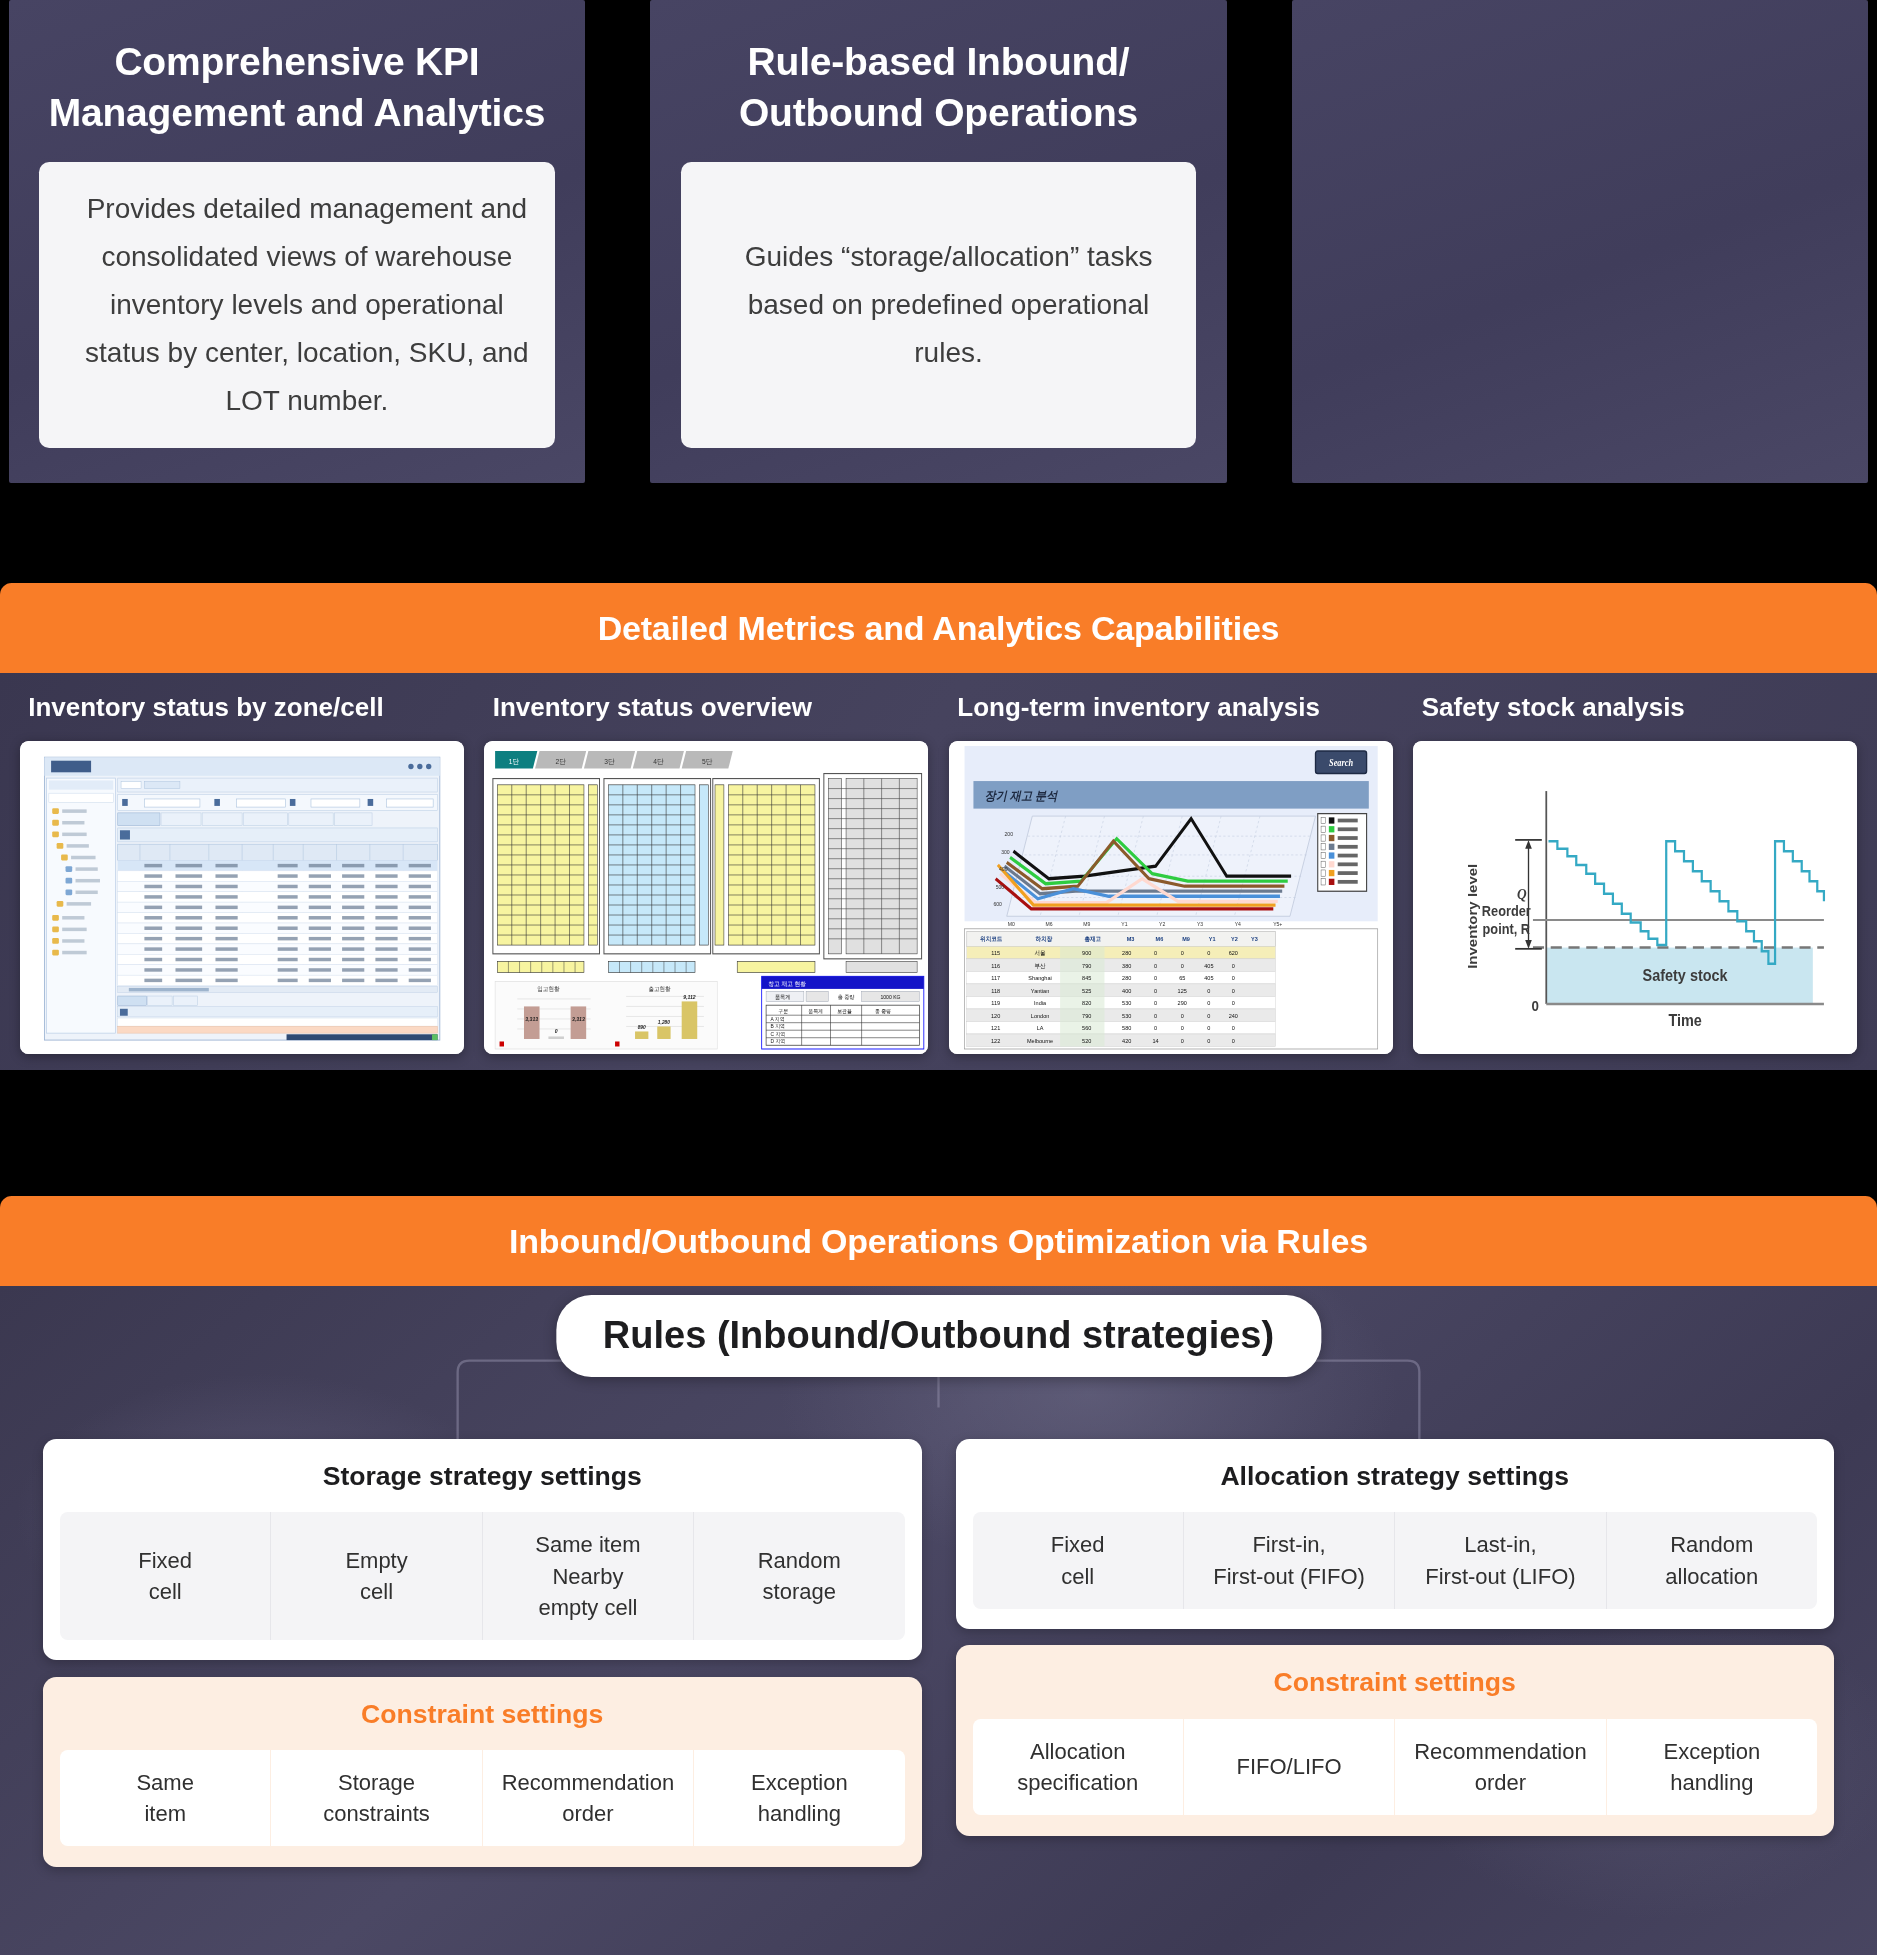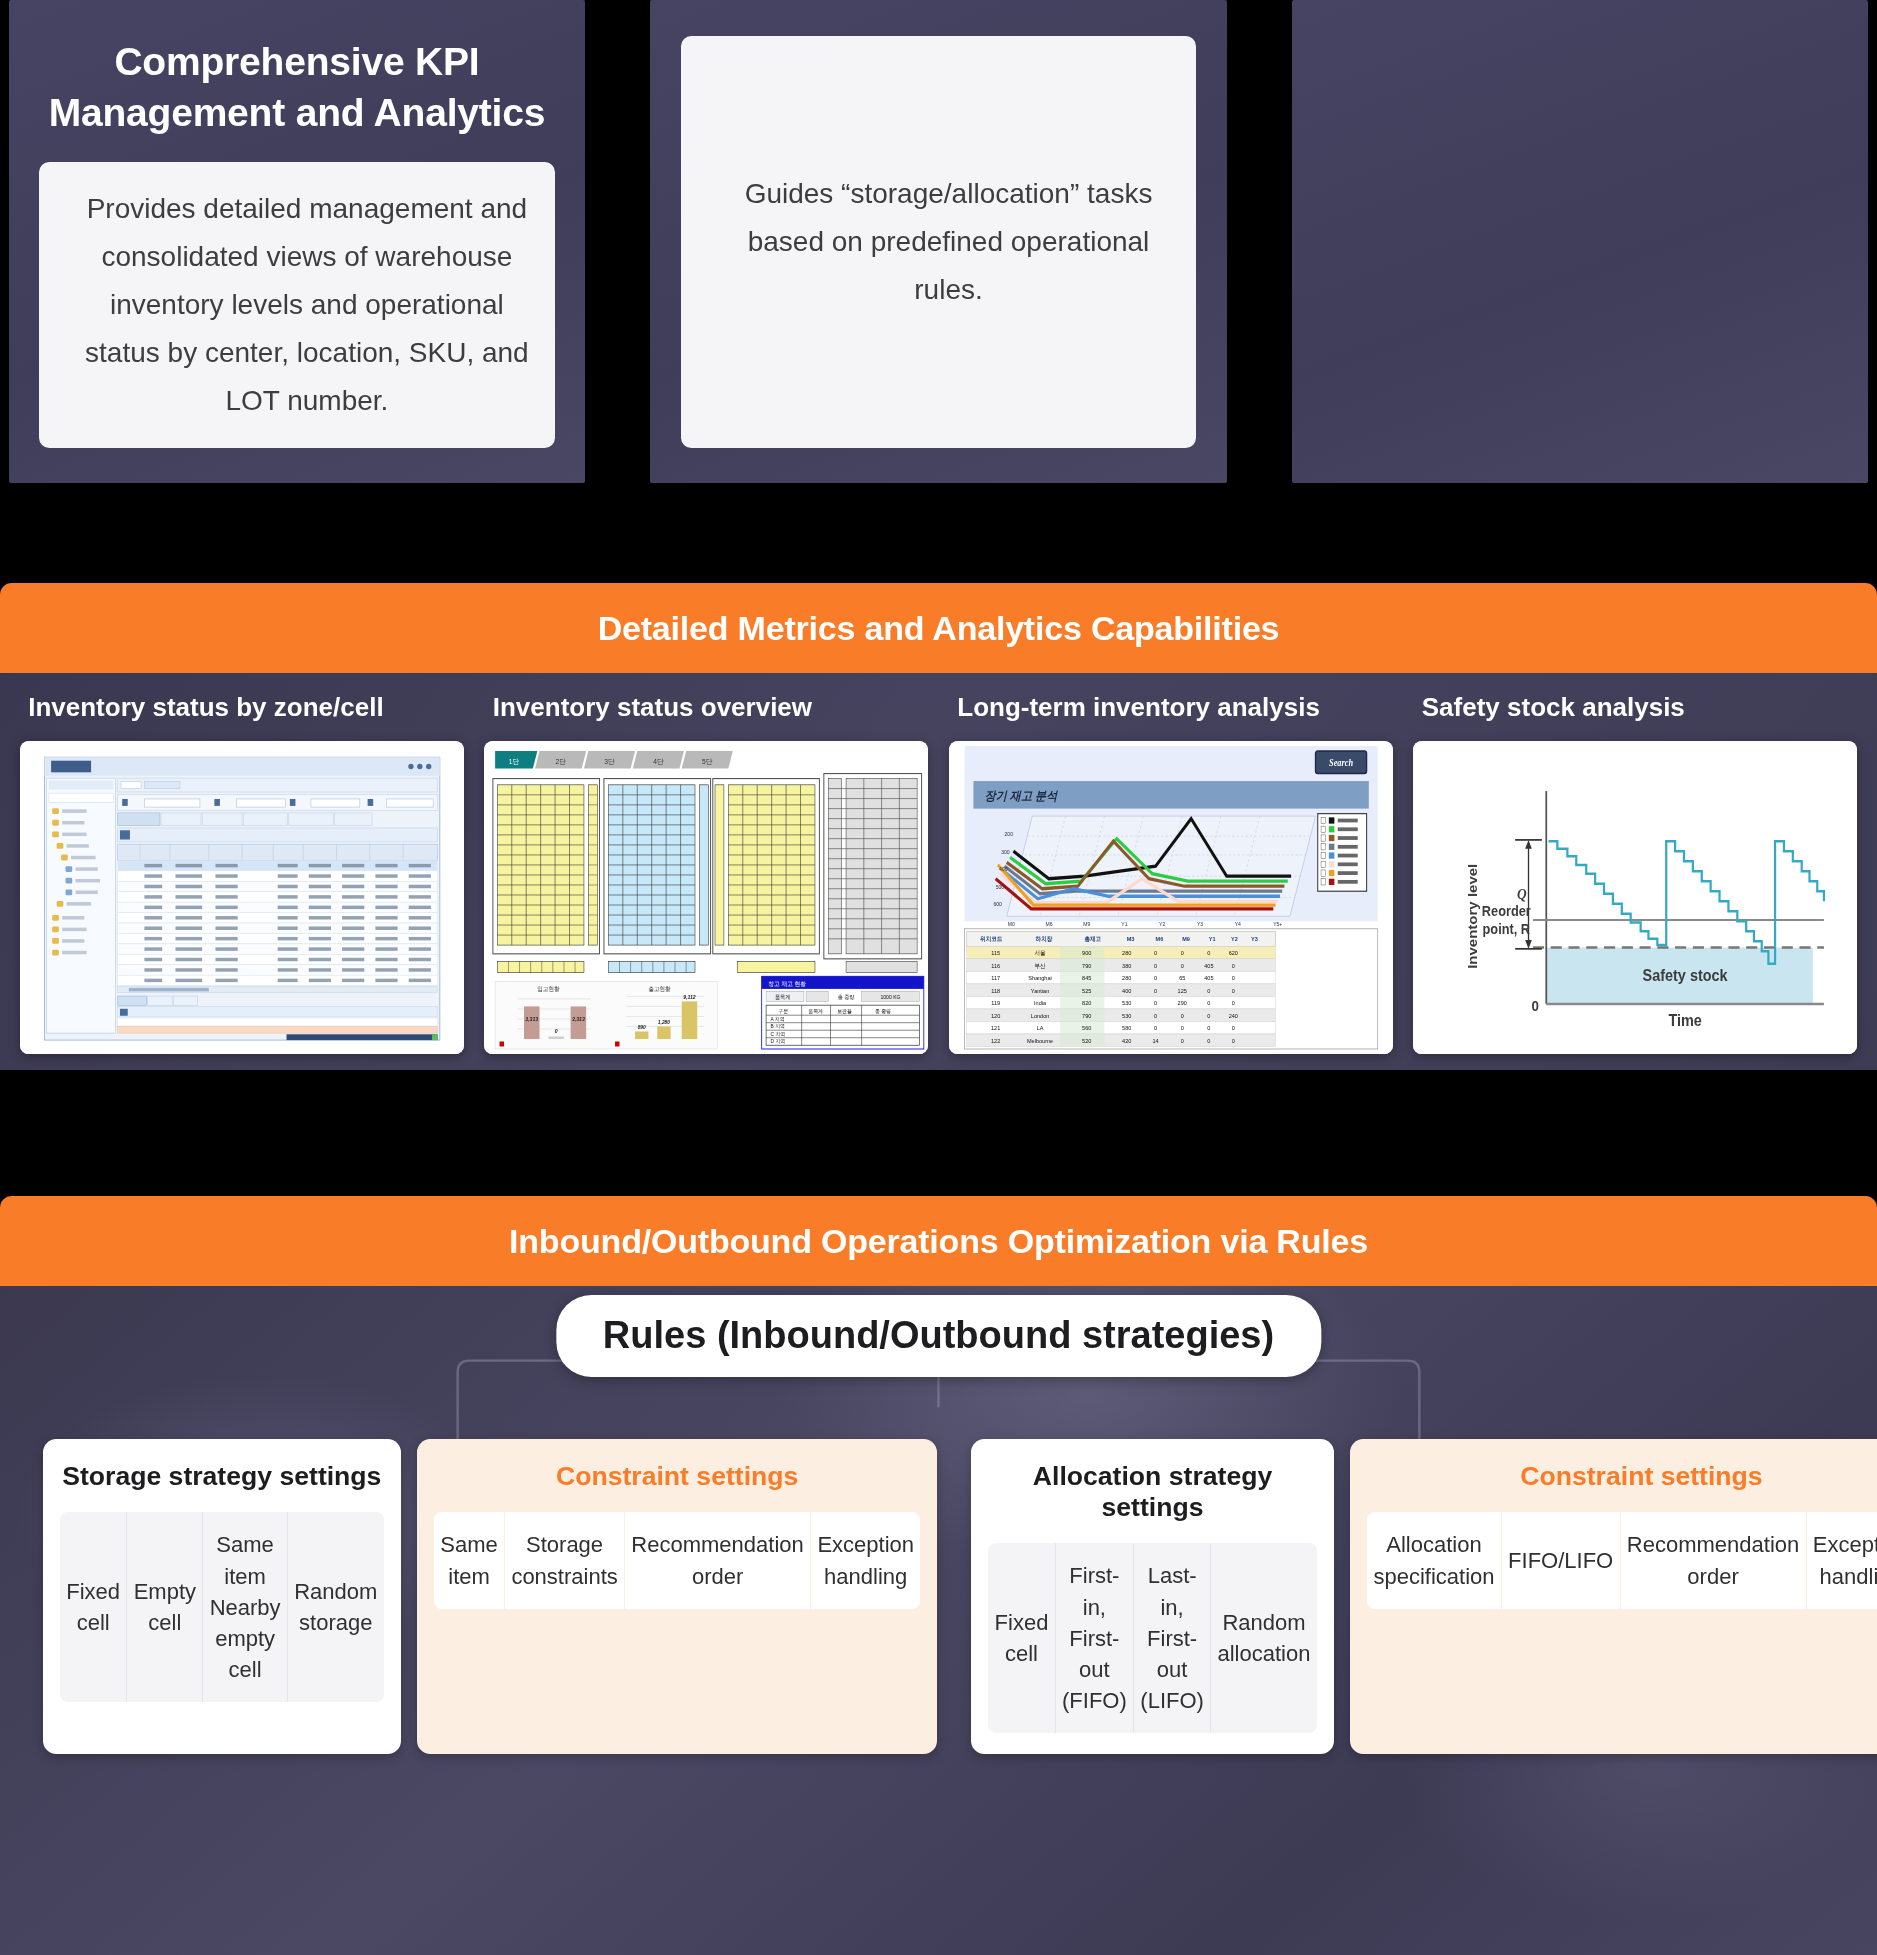--- a/index.html
+++ b/index.html
@@ -98,21 +98,21 @@
     background: #ffffff; border-radius: 35px;
     padding: 19.6px 47px; z-index: 3;
     box-shadow: 0 3.1px 12.5px rgba(0,0,0,.3);
   }
   .rules-pill span { font-size: 38px; font-weight: 700; color: #1d1d1f; white-space: nowrap; }
 
   .strategy-grid {
     position: absolute; left: 0; top: 153px; width: 100%;
     padding: 0 43px; display: flex; gap: 34px; z-index: 2;
   }
-  .strategy-col { flex: 1 1 0; display: flex; flex-direction: row; gap: 16.4px; }
+  .strategy-col { flex: 1 1 0; display: flex; flex-direction: column; gap: 16.4px; }
 
   .strat-card {
     background: #ffffff; border-radius: 13.3px; padding: 22px 17px 20.3px 17px;
     box-shadow: 0 3.1px 11px rgba(0,0,0,.22);
   }
   .strat-card.constraint { background: #fdeee2; }
   .strat-title { text-align: center; font-size: 26.6px; font-weight: 700; color: #1d1d1f; margin-bottom: 20.3px; }
   .strat-card.constraint .strat-title { color: #f97d28; }
 
   .chip-row { display: flex; }
@@ -137,20 +137,22 @@
 
     <div class="feat-card">
       <div class="feat-title" style="white-space: pre-line;">Comprehensive KPI
 Management and Analytics</div>
       <div class="feat-body">
         <p>Provides detailed management and consolidated views of warehouse inventory levels and operational status by center, location, SKU, and LOT number.</p>
       </div>
     </div>
 
     <div class="feat-card">
+      <div class="feat-title" style="white-space: pre-line;">Rule-based Inbound/
+Outbound Operations</div>
       <div class="feat-body">
         <p>Guides “storage/allocation” tasks based on predefined operational rules.</p>
       </div>
     </div>
 
     <div class="feat-card">
     </div>
 
   </div>
 

